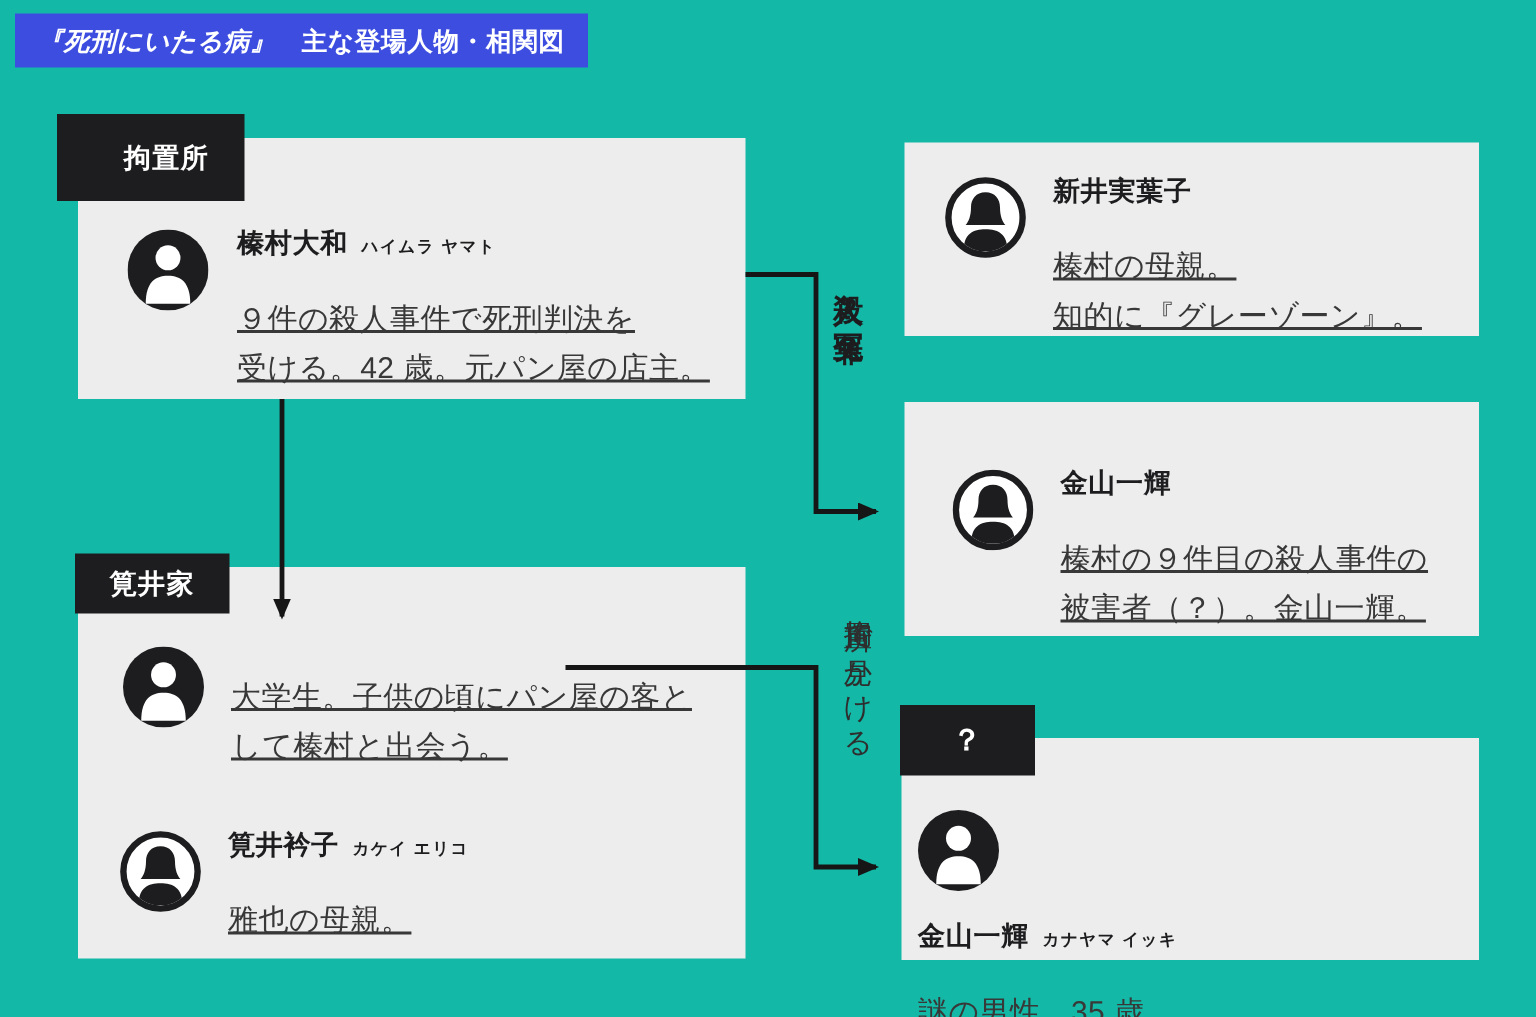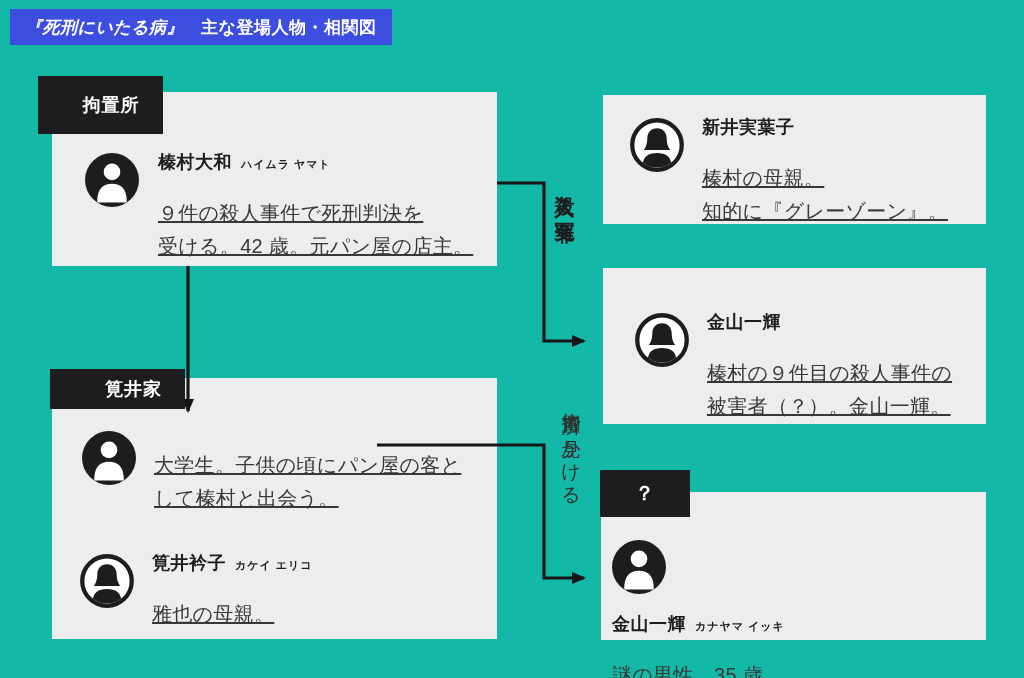--- a/index.html
+++ b/index.html
@@ -21,21 +21,21 @@
   .box-kakei{left:52px;top:378px;width:445px;height:261px;}
   .box-arai{left:603px;top:95px;width:383px;height:129px;}
   .box-nezu{left:603px;top:268px;width:383px;height:156px;}
   .box-kanayama{left:601px;top:492px;width:385px;height:148px;}
   
   .glabel{
     position:absolute;background:#1d1d1f;color:#fff;font-weight:700;font-size:18px;
     display:flex;align-items:center;justify-content:center;letter-spacing:1px;
   }
   .glabel-detention{left:38px;top:76px;width:104px;height:58px;padding-left:21px;}
-  .glabel-kakei{left:50px;top:369px;width:103px;height:40px;padding-left:32px;}
+  .glabel-kakei{left:50px;top:369px;width:103px;height:40px;}
   .glabel-question{left:600px;top:470px;width:90px;height:47px;font-size:20px;}
   
   .person{position:absolute;display:flex;gap:18px;}
   .avatar{flex:0 0 54px;width:54px;height:54px;margin-top:3px;}
   .avatar svg{width:54px;height:54px;display:block;}
   .pname{display:flex;align-items:baseline;gap:9px;height:26px;}
   .pname .kanji{font-size:18px;font-weight:700;color:#1d1d1f;letter-spacing:.5px;}
   .pname .kana{font-size:11px;font-weight:700;color:#1d1d1f;letter-spacing:1px;}
   .pdesc{margin-top:21px;font-size:20px;line-height:33px;color:#383838;letter-spacing:.3px;text-decoration:underline;}
   

